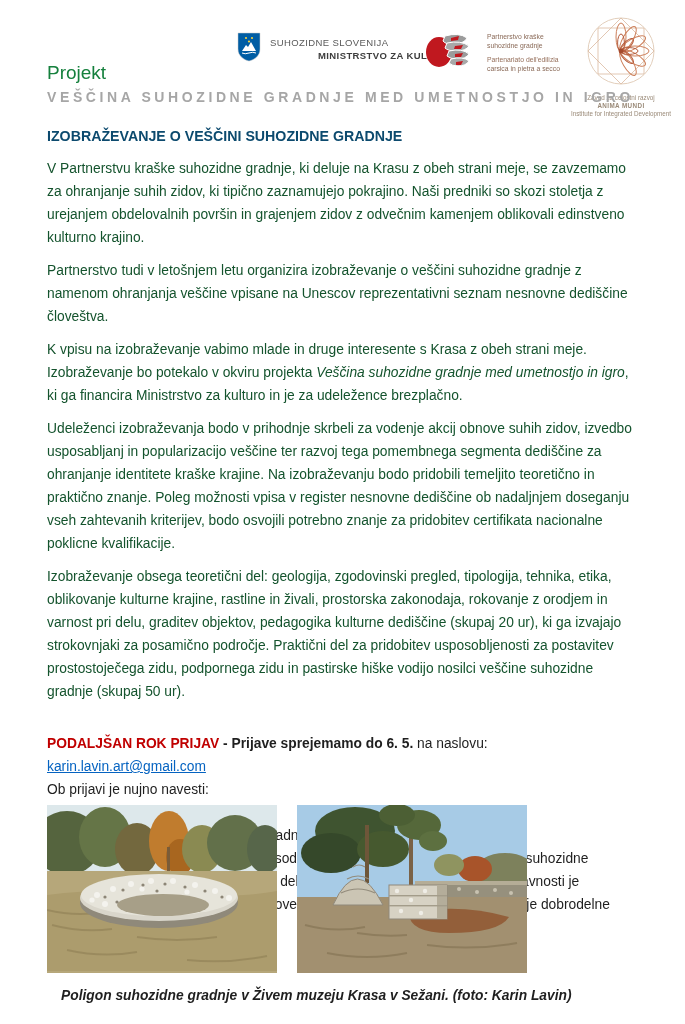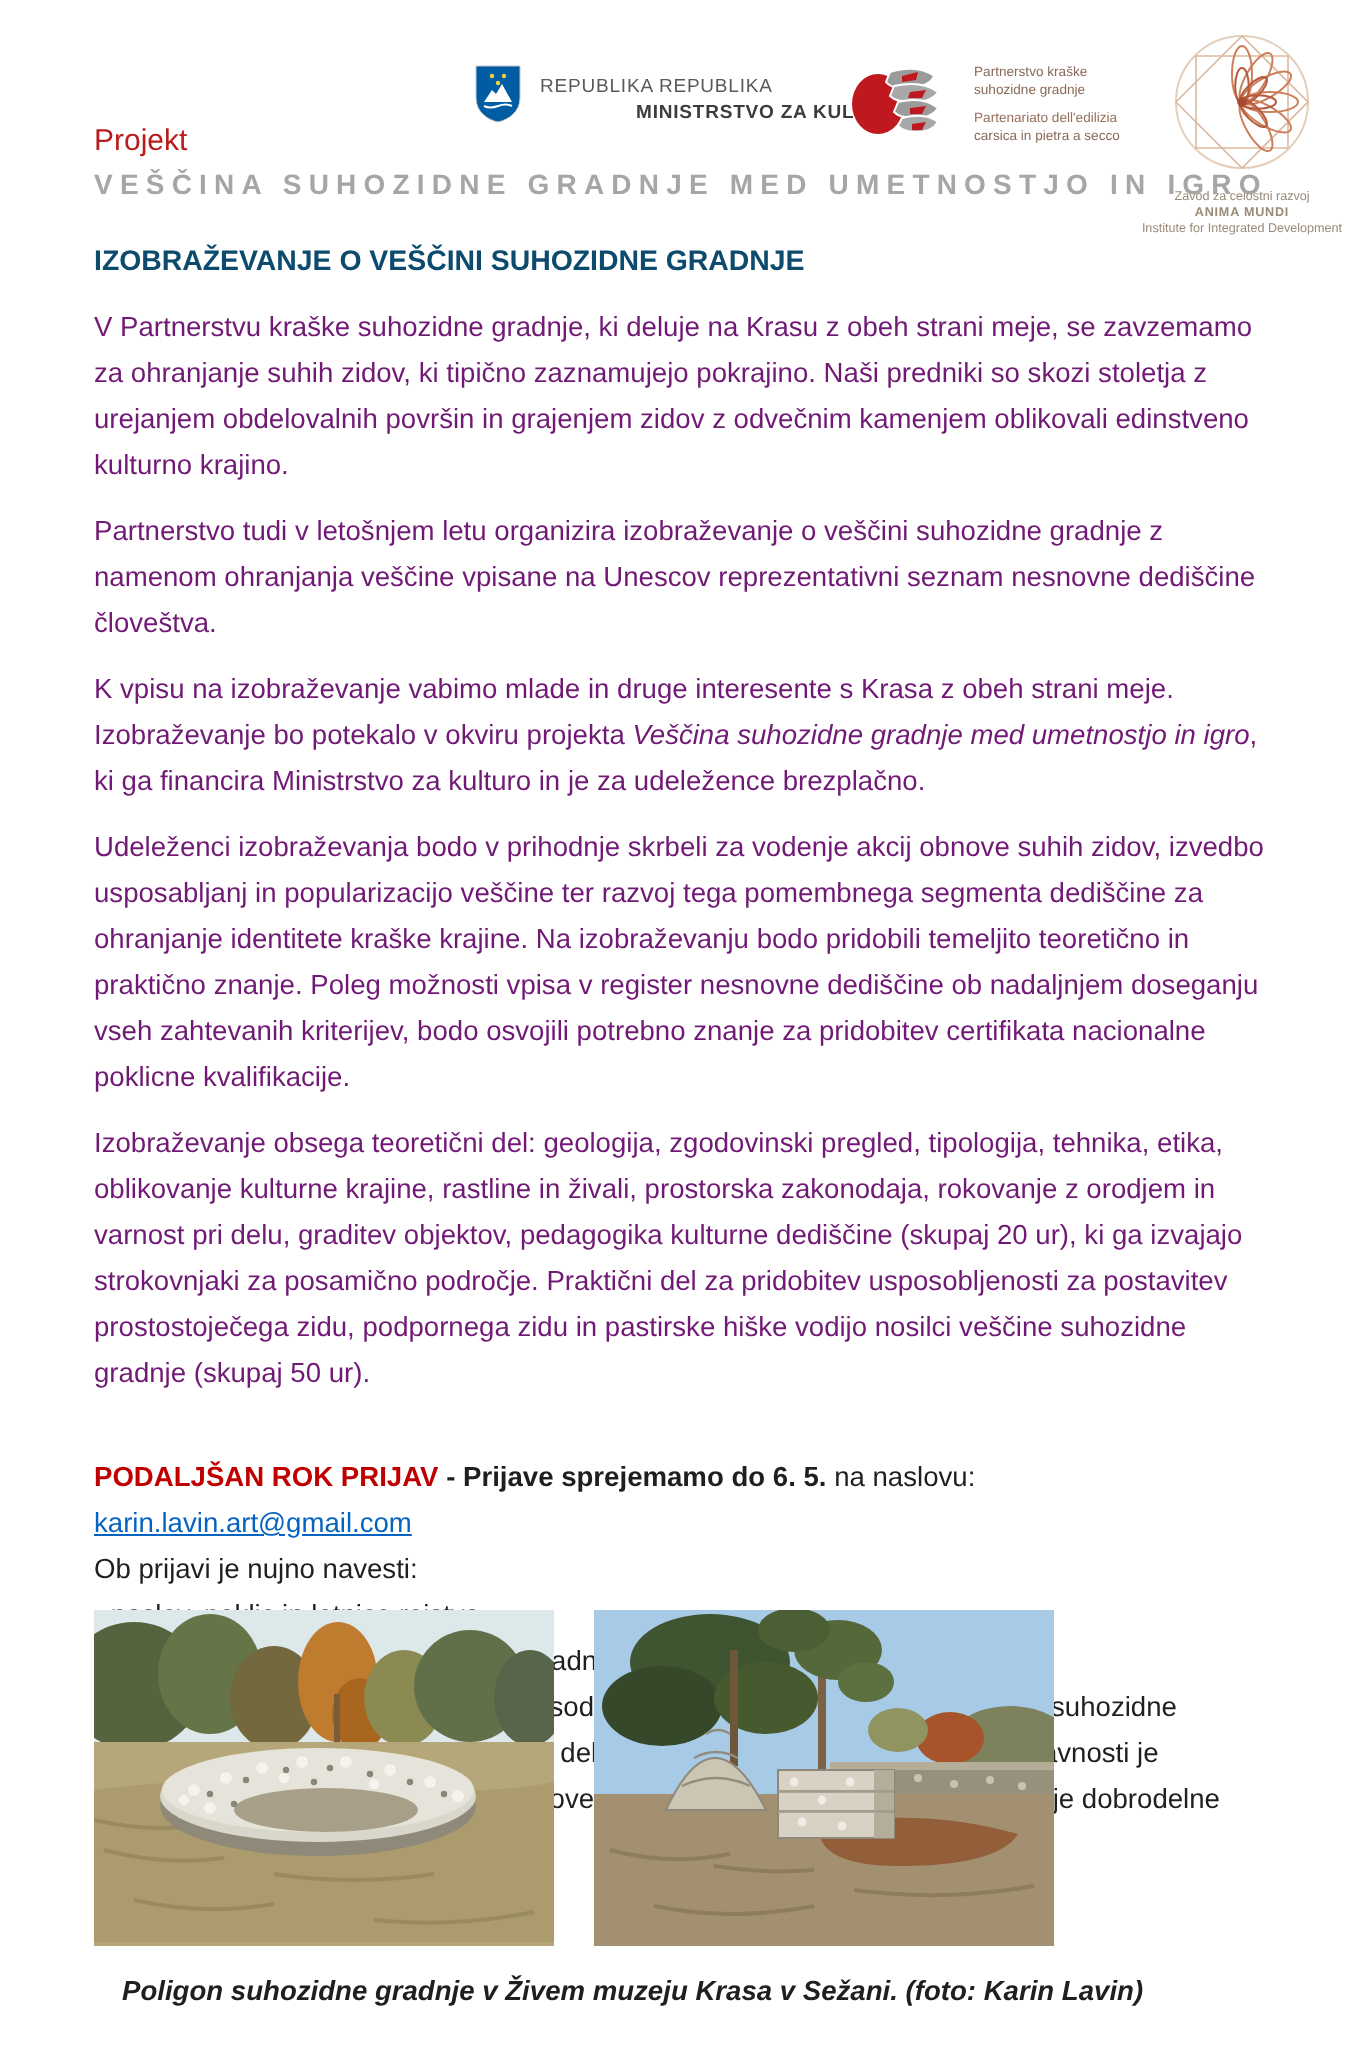--- a/index.html
+++ b/index.html
@@ -19,27 +19,27 @@
   .partnership{position:absolute;left:425px;top:6px;display:flex;align-items:flex-start;gap:8px;}
   .partnership-text{padding-top:6px;}
   .partnership-text .pl{font-size:6.8px;color:#8a6a58;line-height:9px;}
   .partnership-text .pl.it{margin-top:5px;color:#96705c;}
   .anima{position:absolute;left:562px;top:-6px;width:118px;text-align:center;}
   .anima-text{margin-top:2px;}
   .anima-text .al{font-size:6.3px;color:#9a8a78;line-height:8px;}
   .anima-text .al.caps{font-weight:bold;letter-spacing:.4px;}
   
   .content{position:absolute;left:47px;top:62px;width:594px;}
-  .projekt{font-size:15px;color:#b91c1c;}
+  .projekt{font-size:19px;color:#15803d;}
   .proj-title{
     margin-top:5px;font-size:14px;letter-spacing:3.6px;
     color:#a6a6a6;font-weight:bold;white-space:nowrap;
   }
   .heading{margin-top:23px;font-size:14.2px;font-weight:bold;color:#0c4a6e;}
-  .para{margin-top:10px;font-size:13.8px;line-height:23px;color:#701a75;}
+  .para{margin-top:10px;font-size:13.8px;line-height:23px;color:#14532d;}
   .para.first{margin-top:13px;}
   .schedule{margin-top:29px;font-size:13.8px;line-height:23px;}
   .b{font-weight:bold;}
   .i{font-style:italic;}
   .red{color:#c00000;font-weight:bold;}
   a.mail{color:#0563c1;text-decoration:underline;}
   
   .photos{position:absolute;left:47px;top:805px;display:flex;gap:20px;}
   .photo{width:230px;height:168px;display:block;}
   .caption{
@@ -59,21 +59,21 @@
         <svg width="26" height="30" viewBox="0 0 26 30">
           <path d="M2,1 h22 v16 c0,7 -6,11 -11,12 C8,28 2,24 2,17 Z" fill="#005da4" stroke="#c8c8c8" stroke-width="0.5"></path>
           <path d="M6,19 l4,-6 2,2 3,-5 5,9 Z" fill="#ffffff"></path>
           <path d="M6,21 q3,1.5 7,0 q4,-1.5 7,0" stroke="#ffffff" stroke-width="1" fill="none"></path>
           <circle cx="10" cy="6" r="1.1" fill="#f3d03e"></circle>
           <circle cx="16" cy="6" r="1.1" fill="#f3d03e"></circle>
           <circle cx="13" cy="9.5" r="1.1" fill="#f3d03e"></circle>
         </svg>
       </span>
       <span class="ministry-text">
-        <div class="l1">REPUBLIKA REPUBLIKA</div>
+        <div class="l1">SUHOZIDNE SLOVENIJA</div>
         <div class="l2">MINISTRSTVO ZA KULTURO</div>
       </span>
     </div>
 
     <div class="partnership">
       <span>
         <svg width="54" height="48" viewBox="0 0 54 48">
           <ellipse cx="14" cy="26" rx="13" ry="15" fill="#c0181f"></ellipse>
           <g stroke="#ffffff" stroke-width="1">
             <path d="M20,10 q14,-4 22,2 q-2,5 -12,6 q-9,1 -12,-3 Z" fill="#9b9b9b"></path>

